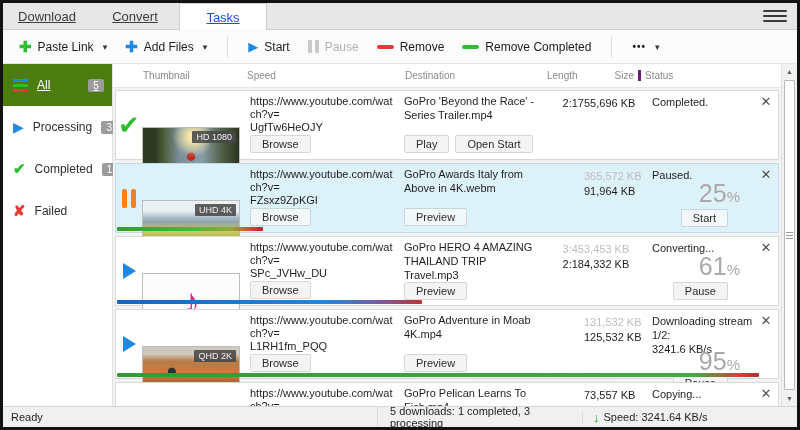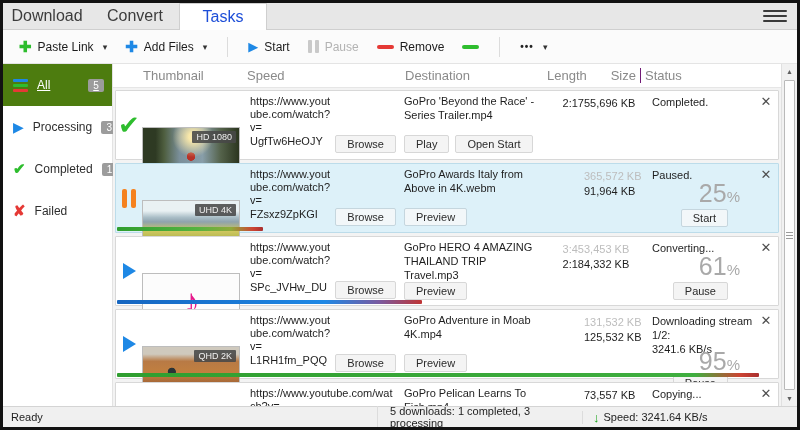--- a/index.html
+++ b/index.html
@@ -1,21 +1,21 @@
 <!DOCTYPE html>
 <html><head>
 <meta charset="utf-8">
 <style>
   * { margin:0; padding:0; box-sizing:border-box; }
   html,body { width:800px; height:430px; font-family:"Liberation Sans",sans-serif; background:#fff; }
   .frame { width:800px; height:430px; border:3px solid #121212; background:#fff; display:flex; flex-direction:column; overflow:hidden; }
 
   
   .tabbar { height:27px; background:#e7e7e7; display:flex; align-items:flex-end; border-bottom:1px solid #cfcfcf; position:relative; flex:none; }
-  .tab { width:88px; height:26px; display:flex; align-items:center; justify-content:center; font-size:16px; color:#3c3c3c; cursor:default; }
+  .tab { width:88px; height:26px; display:flex; align-items:center; justify-content:center; font-size:13px; color:#3c3c3c; cursor:default;text-decoration:underline; }
   .tab.active { background:#fff; border:1px solid #cfcfcf; border-bottom:none; height:27px; margin-bottom:-1px; color:#1d4ed8; }
   .hamburger { position:absolute; right:10px; top:7px; width:24px; display:flex; flex-direction:column; gap:3px; }
   .hamburger span { display:block; height:2px; background:#3a3a3a; border-radius:1px; }
 
   
   .toolbar { height:34px; background:#fbfbfb; display:flex; align-items:center; padding:0 10px; gap:6px; border-bottom:1px solid #e4e4e4; flex:none; font-size:12px; color:#1c1c1c; }
   .tbtn { display:flex; align-items:center; gap:6px; padding:4px 6px; cursor:default; }
   .tbtn .caret { font-size:9px; color:#333; margin-left:3px; }
   .plus-green { color:#2ebd2e; font-size:15px; font-weight:bold; line-height:1; }
   .plus-blue  { color:#1e88e5; font-size:15px; font-weight:bold; line-height:1; }
@@ -35,24 +35,24 @@
   .side-item { height:42px; display:flex; align-items:center; padding:0 8px 0 10px; gap:9px; font-size:12px; color:#2e2e2e; cursor:default; }
   .side-item.selected { background:#4d7c0f; color:#fff;text-decoration:underline; }
   .side-badge { margin-left:auto; background:#9c9c9c; color:#fff; font-size:10px; padding:1px 5px; border-radius:2px; min-width:16px; text-align:center; }
   .tri-icon { display:flex; flex-direction:column; gap:2px; width:15px; }
   .tri-icon i { height:3px; border-radius:1px; display:block; }
   .check-glyph { color:#2ebd2e; font-size:15px; font-weight:bold; }
   .x-glyph { color:#e53935; font-size:15px; font-weight:bold; }
 
   .main { flex:1; display:flex; overflow:hidden; background:#f3f3f3; }
   .listcol { flex:1; display:flex; flex-direction:column; overflow:hidden; }
-  .thead { height:24px; background:#fff; border-bottom:1px solid #e6e6e6; display:flex; align-items:center; font-size:13px; color:#8a8a8a; flex:none; }
+  .thead { height:24px; background:#fff; border-bottom:1px solid #e6e6e6; display:flex; align-items:center; font-size:10px; color:#8a8a8a; flex:none; }
   .thead .hc { padding:0 4px; }
   .hc-icon{ width:26px; } .hc-thumb{ width:104px; } .hc-src{ width:158px; } .hc-dst{ width:142px; }
-  .hc-len{ width:38px; text-align:right; } .hc-size{ width:60px; text-align:right; border-right:1px solid #701a75; padding-right:6px; }
+  .hc-len{ width:38px; text-align:right; } .hc-size{ width:60px; text-align:right; border-right:3px solid #701a75; padding-right:6px; }
   .hc-status{ flex:1; padding-left:8px; }
 
   .rows { flex:1; overflow:hidden; padding:2px 2px 0 2px; }
   .card { position:relative; height:70px; background:#fff; border:1px solid #d8d8d8; border-radius:1px; margin-bottom:3px; display:flex; font-size:11px; color:#1e1e1e; }
   .card.selected { background:#ddf1f9; border-color:#bcdcea; }
 
   .c-icon { width:26px; flex:none; display:flex; align-items:center; justify-content:center; }
   .row-check { color:#2ebd2e; font-size:26px; line-height:1; }
   .row-pause { display:flex; gap:4px; }
   .row-pause i { width:5px; height:19px; background:#f5821f; border-radius:2px; }
@@ -66,21 +66,21 @@
       radial-gradient(circle at 50% 52%, #b63228 0 7%, rgba(0,0,0,0) 8%),
       linear-gradient(90deg,#2e3a23 0 13%,#4e5e3f 22%,#7a8f9a 38%,#889ea9 62%,#54624a 81%,#2b351f 100%); }
   .t-valley { background: linear-gradient(180deg,#e9f1f3 0 18%,#a9bdc6 30%,#8fa3ad 38%,#cfc75f 55%,#a3ad45 75%,#77892e 100%); }
   .t-music { background:#fcfcfc; display:flex; align-items:center; justify-content:center; }
   .t-music .note { color:#e61a8c; font-size:36px; line-height:1; }
   .t-desert { background:
       radial-gradient(circle at 30% 45%, #2a3337 0 5%, rgba(0,0,0,0) 6%),
       linear-gradient(180deg,#cfc9bd 0 13%,#b87a45 26%,#c2803f 48%,#9a5c33 72%,#7e4828 100%); }
   .t-night { background: linear-gradient(115deg,#101c2c 0 40%,#2b4258 55%,#16222f 75%,#0b1420 100%); }
 
-  .c-src { width:158px; flex:none; padding:4px 8px 6px 4px; display:flex; flex-direction:row; }
+  .c-src { width:158px; flex:none; padding:4px 8px 6px 4px; display:flex; flex-direction:column; }
   .url { line-height:1.2; word-break:break-all; }
   .c-dst { width:142px; flex:none; padding:4px 8px 6px 0; display:flex; flex-direction:column; }
   .dst { line-height:1.25; }
   .btnrow { margin-top:auto; display:flex; gap:6px; }
   .btn { font-family:"Liberation Sans",sans-serif; font-size:11px; background:#f4f4f4; border:1px solid #d7d7d7; border-radius:2px; padding:2px 11px; color:#2b2b2b; cursor:default; white-space:nowrap; }
   .card.selected .btn { background:#f2f7f9; border-color:#c5d6de; }
 
   .c-len { width:38px; flex:none; text-align:right; padding-top:5px; line-height:1.35; }
   .c-size { width:60px; flex:none; padding-top:5px; line-height:1.35; padding-right:2px; }
   .dim { color:#bdbdbd; }
@@ -151,20 +151,21 @@
           <i></i>
         </span>
       <span>Pause</span>
     </div>
     <div class="tbtn">
       <span class="dash red"></span>
       <span>Remove</span>
     </div>
     <div class="tbtn">
       <span class="dash green"></span>
+      <span>Remove Completed</span>
     </div>
     <div class="tsep"></div>
     <div class="tbtn">
       <span class="dots">•••</span>
       <span class="caret">▾</span>
     </div>
   </div>
 
   <div class="content">
 

